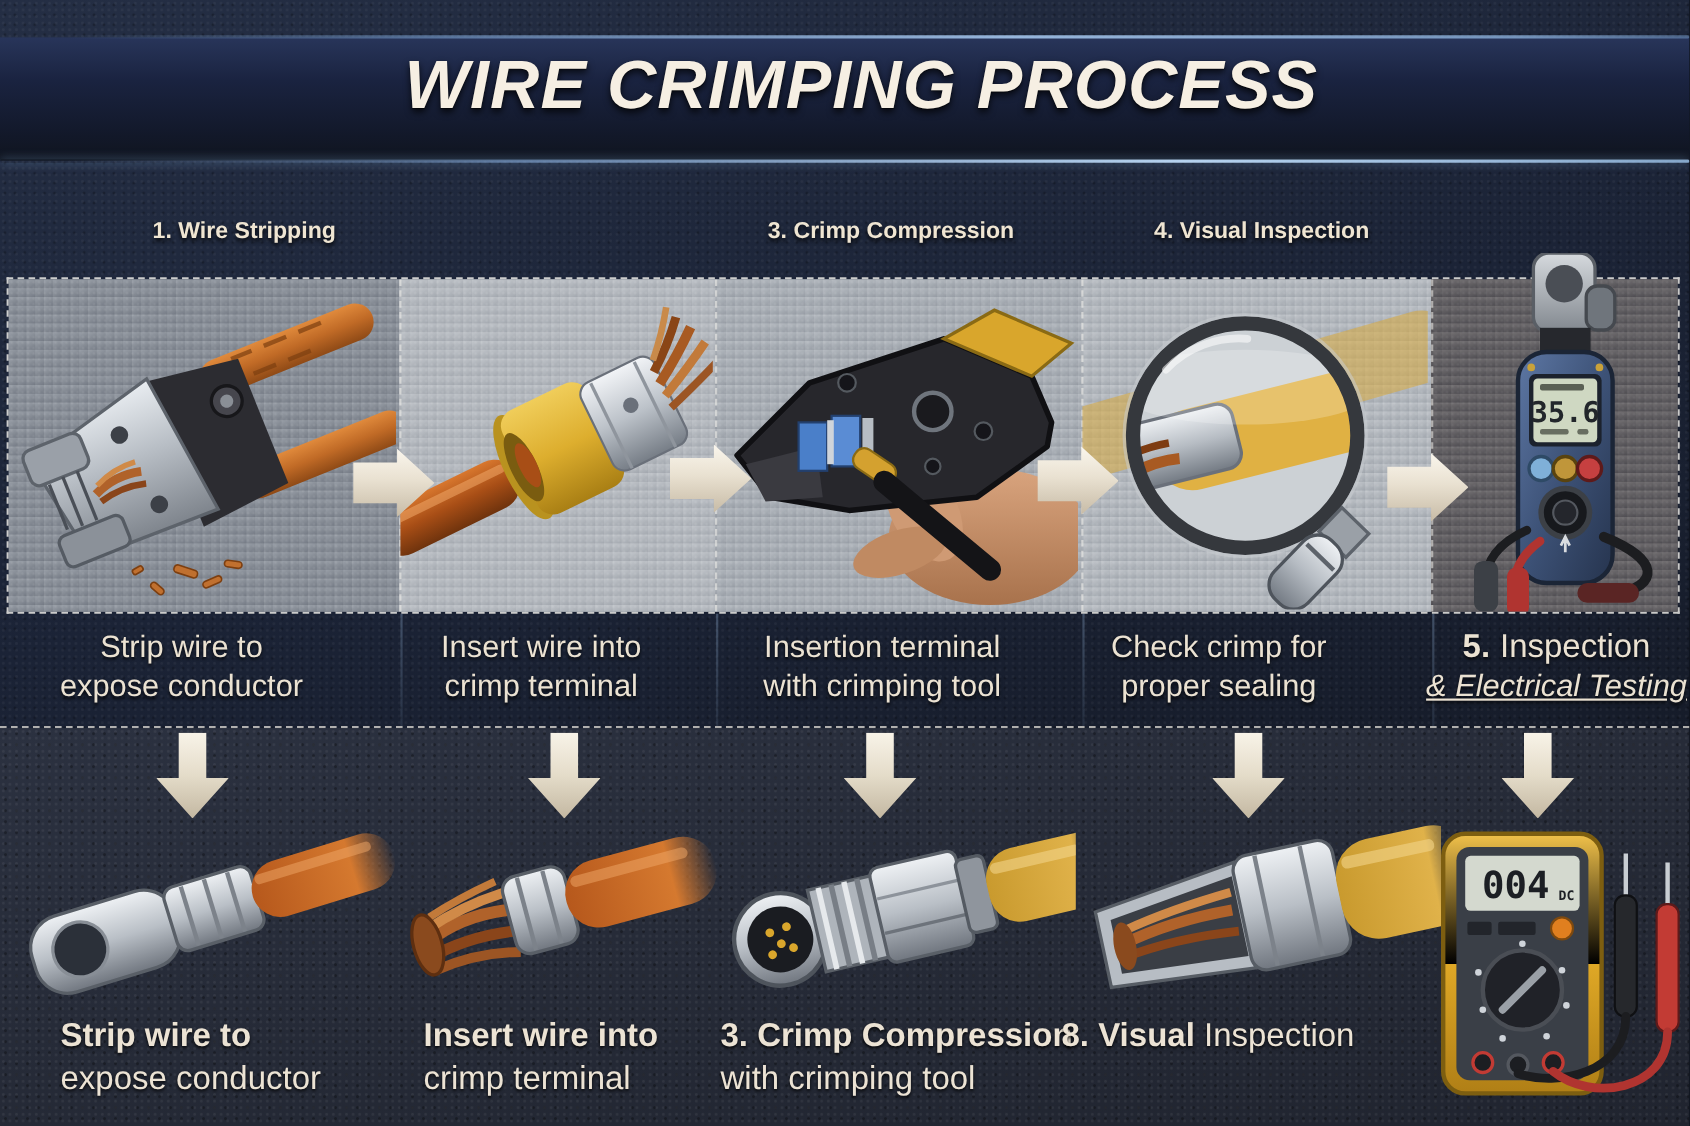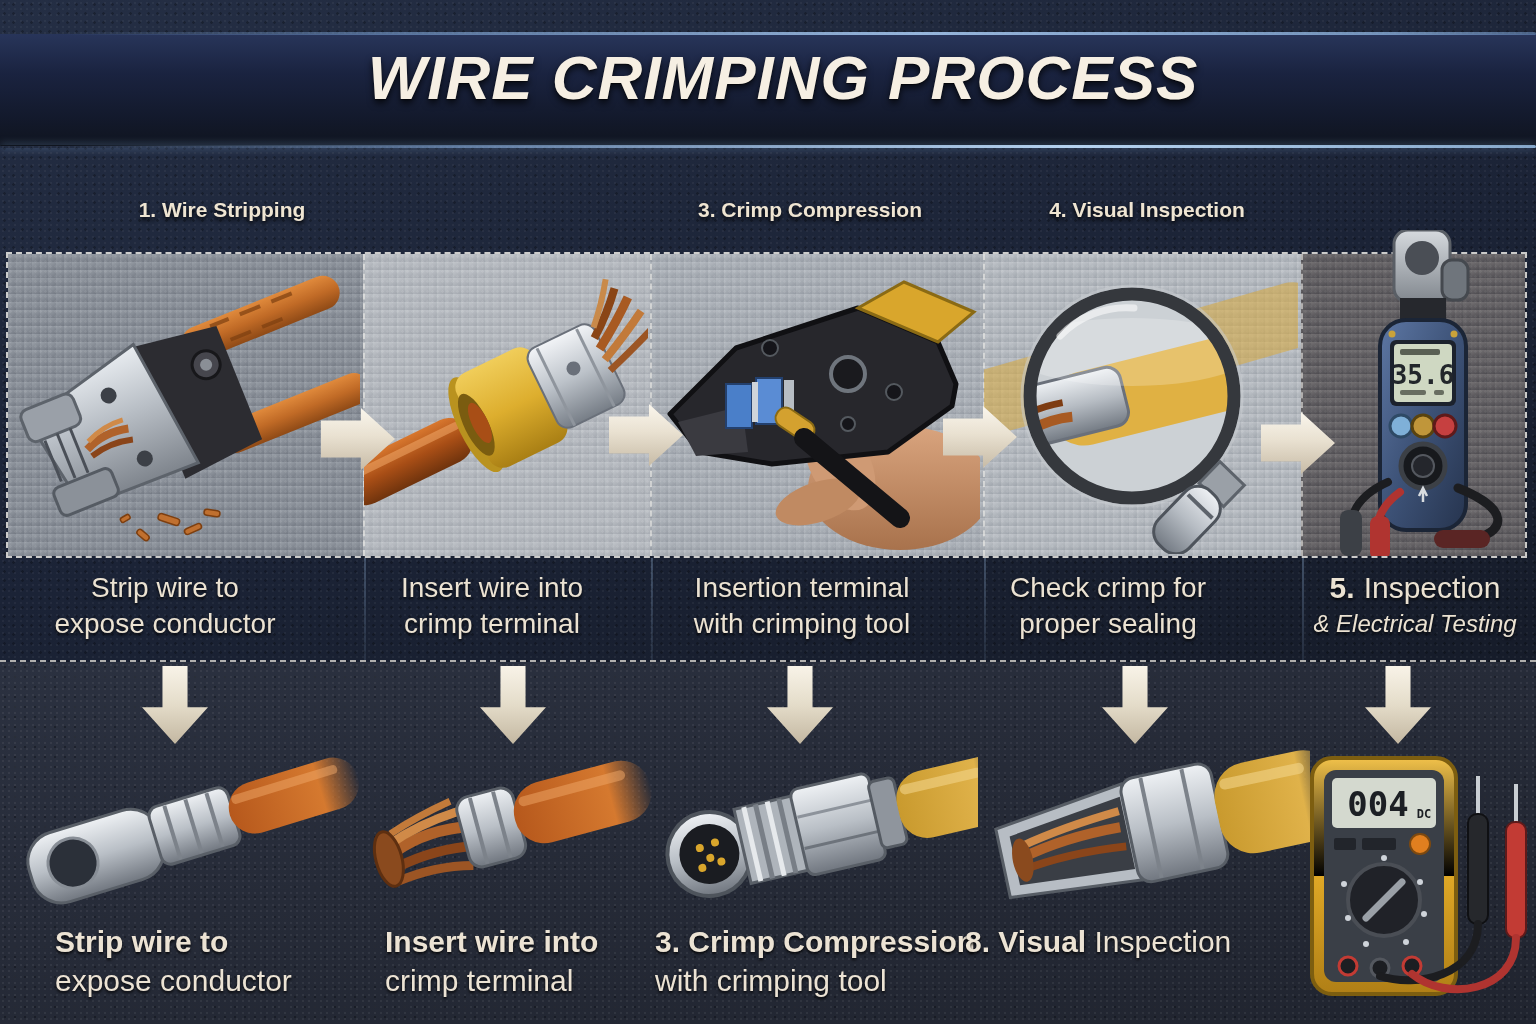--- a/index.html
+++ b/index.html
@@ -62,21 +62,21 @@
     filter:drop-shadow(2px 3px 3px rgba(0,0,0,.45));
   }
   
   .cap{
     position:absolute;top:570px;transform:translateX(-50%);text-align:center;white-space:nowrap;
     font-size:28px;line-height:36px;color:#ebe2d2;text-shadow:0 2px 3px rgba(0,0,0,.8);
   }
   .cap .b,.b{font-weight:700;}
   .cap5-l1{font-size:30px;}
   .cap5-l1 .num{font-weight:700;margin-right:9px;}
-  .cap5-l2{font-size:24px;font-style:italic;}
+  .cap5-l2{font-size:28px;font-style:italic;text-decoration:underline;}
   .cap-divider{position:absolute;top:558px;height:102px;width:2px;background:linear-gradient(180deg,rgba(140,170,205,.35),rgba(140,170,205,.12));}
   
   .mid-dash{position:absolute;left:0;top:660px;width:1536px;border-top:2px dashed rgba(242,238,230,.7);}
   .bottom-band{
     position:absolute;left:0;top:662px;width:1536px;height:362px;
     background-image:
       radial-gradient(rgba(255,255,255,.06) 1px,transparent 1.6px),
       radial-gradient(rgba(0,0,0,.3) 1px,transparent 1.6px),
       linear-gradient(170deg,#2b3140 0%,#262b38 45%,#20242f 100%);
     background-size:6px 6px,10px 10px,100% 100%;

